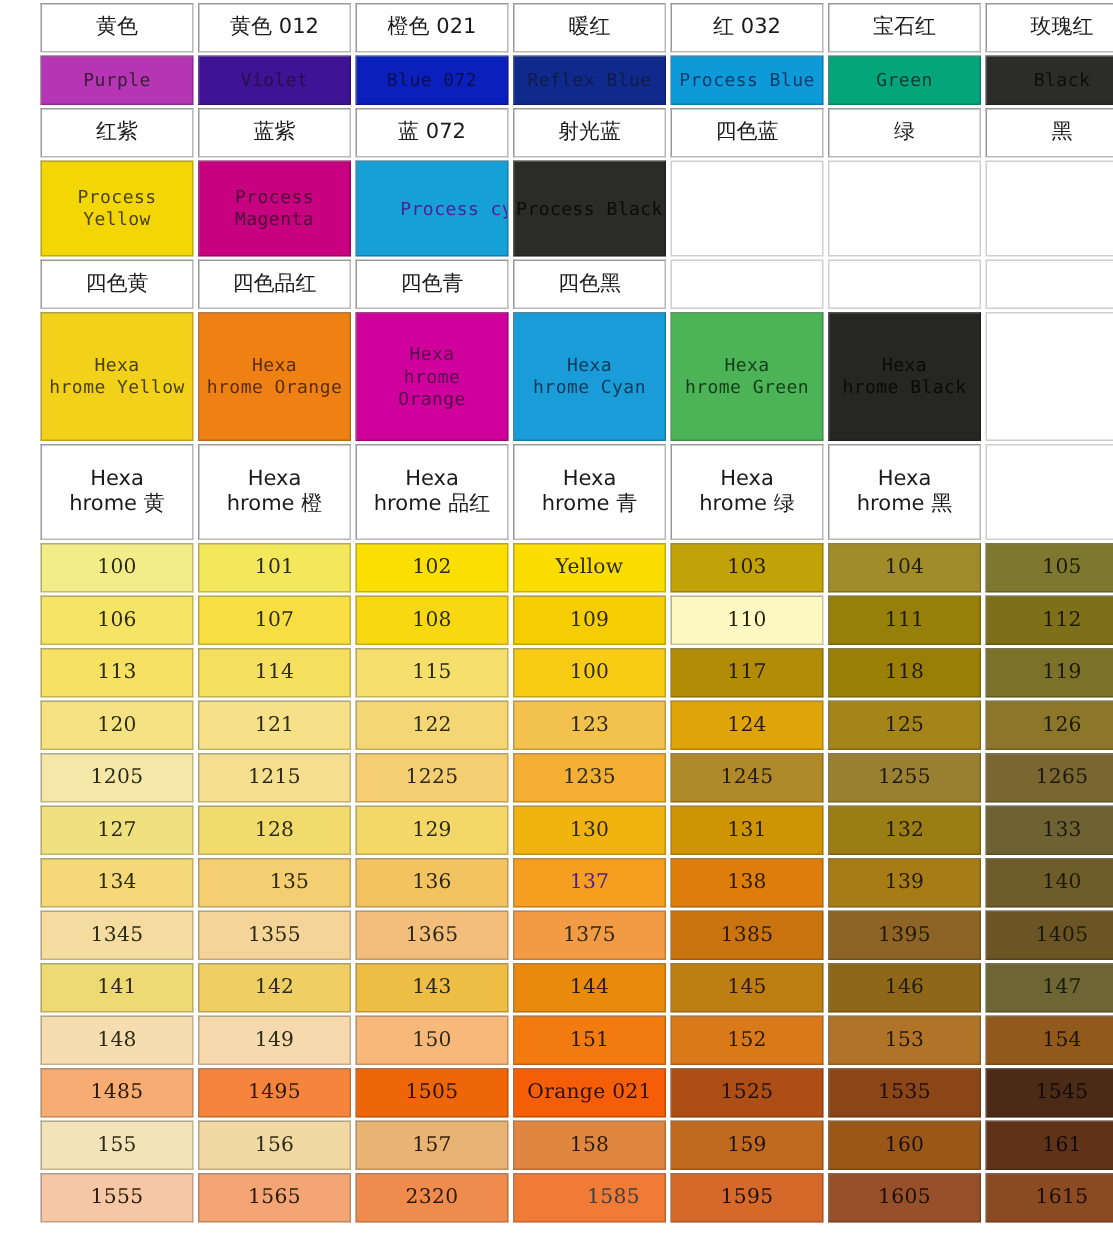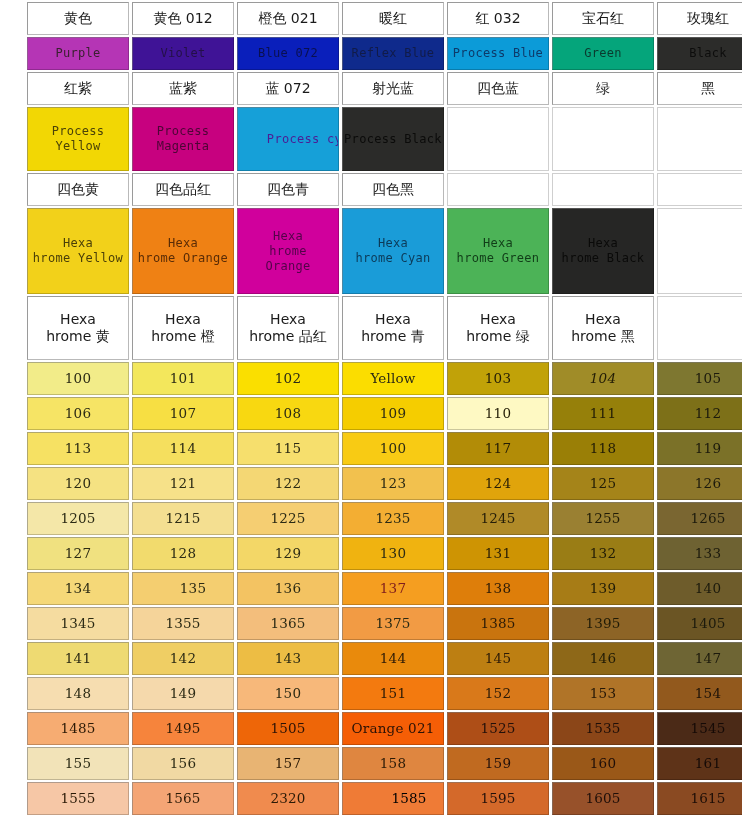--- a/index.html
+++ b/index.html
@@ -385,21 +385,21 @@
           <td class="cell swatch-cell num-cell" style="background: rgb(251, 221, 0); color: rgb(43, 42, 20);">
             <div class="cell-inner">
               <span>Yellow</span>
             </div>
           </td>
           <td class="cell swatch-cell num-cell" style="background: rgb(193, 162, 8); color: rgb(35, 29, 6);">
             <div class="cell-inner">
               <span>103</span>
             </div>
           </td>
-          <td class="cell swatch-cell num-cell" style="background: rgb(160, 140, 40); color: rgb(35, 29, 6); font-style: italic;">
+          <td class="cell swatch-cell num-cell" style="background: rgb(160, 140, 40); color: rgb(35, 29, 6);">
             <div class="cell-inner">
               <span>104</span>
             </div>
           </td>
           <td class="cell swatch-cell num-cell" style="background: rgb(126, 119, 48); color: rgb(28, 26, 12);">
             <div class="cell-inner">
               <span>105</span>
             </div>
           </td>
         </tr>
@@ -597,21 +597,21 @@
           <td class="cell swatch-cell num-cell" style="background: rgb(244, 206, 112); color: rgb(43, 42, 20); padding-left: 20px;">
             <div class="cell-inner">
               <span>135</span>
             </div>
           </td>
           <td class="cell swatch-cell num-cell" style="background: rgb(243, 195, 98); color: rgb(43, 42, 20);">
             <div class="cell-inner">
               <span>136</span>
             </div>
           </td>
-          <td class="cell swatch-cell num-cell" style="background: rgb(245, 158, 32); color: #7f1d1d;">
+          <td class="cell swatch-cell num-cell" style="background: rgb(245, 158, 32); color: #4c1d95;">
             <div class="cell-inner">
               <span>137</span>
             </div>
           </td>
           <td class="cell swatch-cell num-cell" style="background: rgb(222, 126, 10); color: rgb(43, 26, 6);">
             <div class="cell-inner">
               <span>138</span>
             </div>
           </td>
           <td class="cell swatch-cell num-cell" style="background: rgb(167, 124, 22); color: rgb(32, 27, 6);">
@@ -819,21 +819,21 @@
           <td class="cell swatch-cell num-cell" style="background: rgb(244, 165, 117); color: rgb(43, 26, 6);">
             <div class="cell-inner">
               <span>1565</span>
             </div>
           </td>
           <td class="cell swatch-cell num-cell" style="background: rgb(240, 139, 78); color: rgb(43, 26, 6);">
             <div class="cell-inner">
               <span>2320</span>
             </div>
           </td>
-          <td class="cell swatch-cell num-cell" style="background: rgb(239, 123, 54); color: #000000; padding-left: 32px;">
+          <td class="cell swatch-cell num-cell" style="background: rgb(239, 123, 54); color: #404040; padding-left: 32px;">
             <div class="cell-inner">
               <span>1585</span>
             </div>
           </td>
           <td class="cell swatch-cell num-cell" style="background: rgb(212, 105, 42); color: rgb(34, 16, 10);">
             <div class="cell-inner">
               <span>1595</span>
             </div>
           </td>
           <td class="cell swatch-cell num-cell" style="background: rgb(151, 81, 42); color: rgb(30, 14, 8); margin-top: 15px;">

